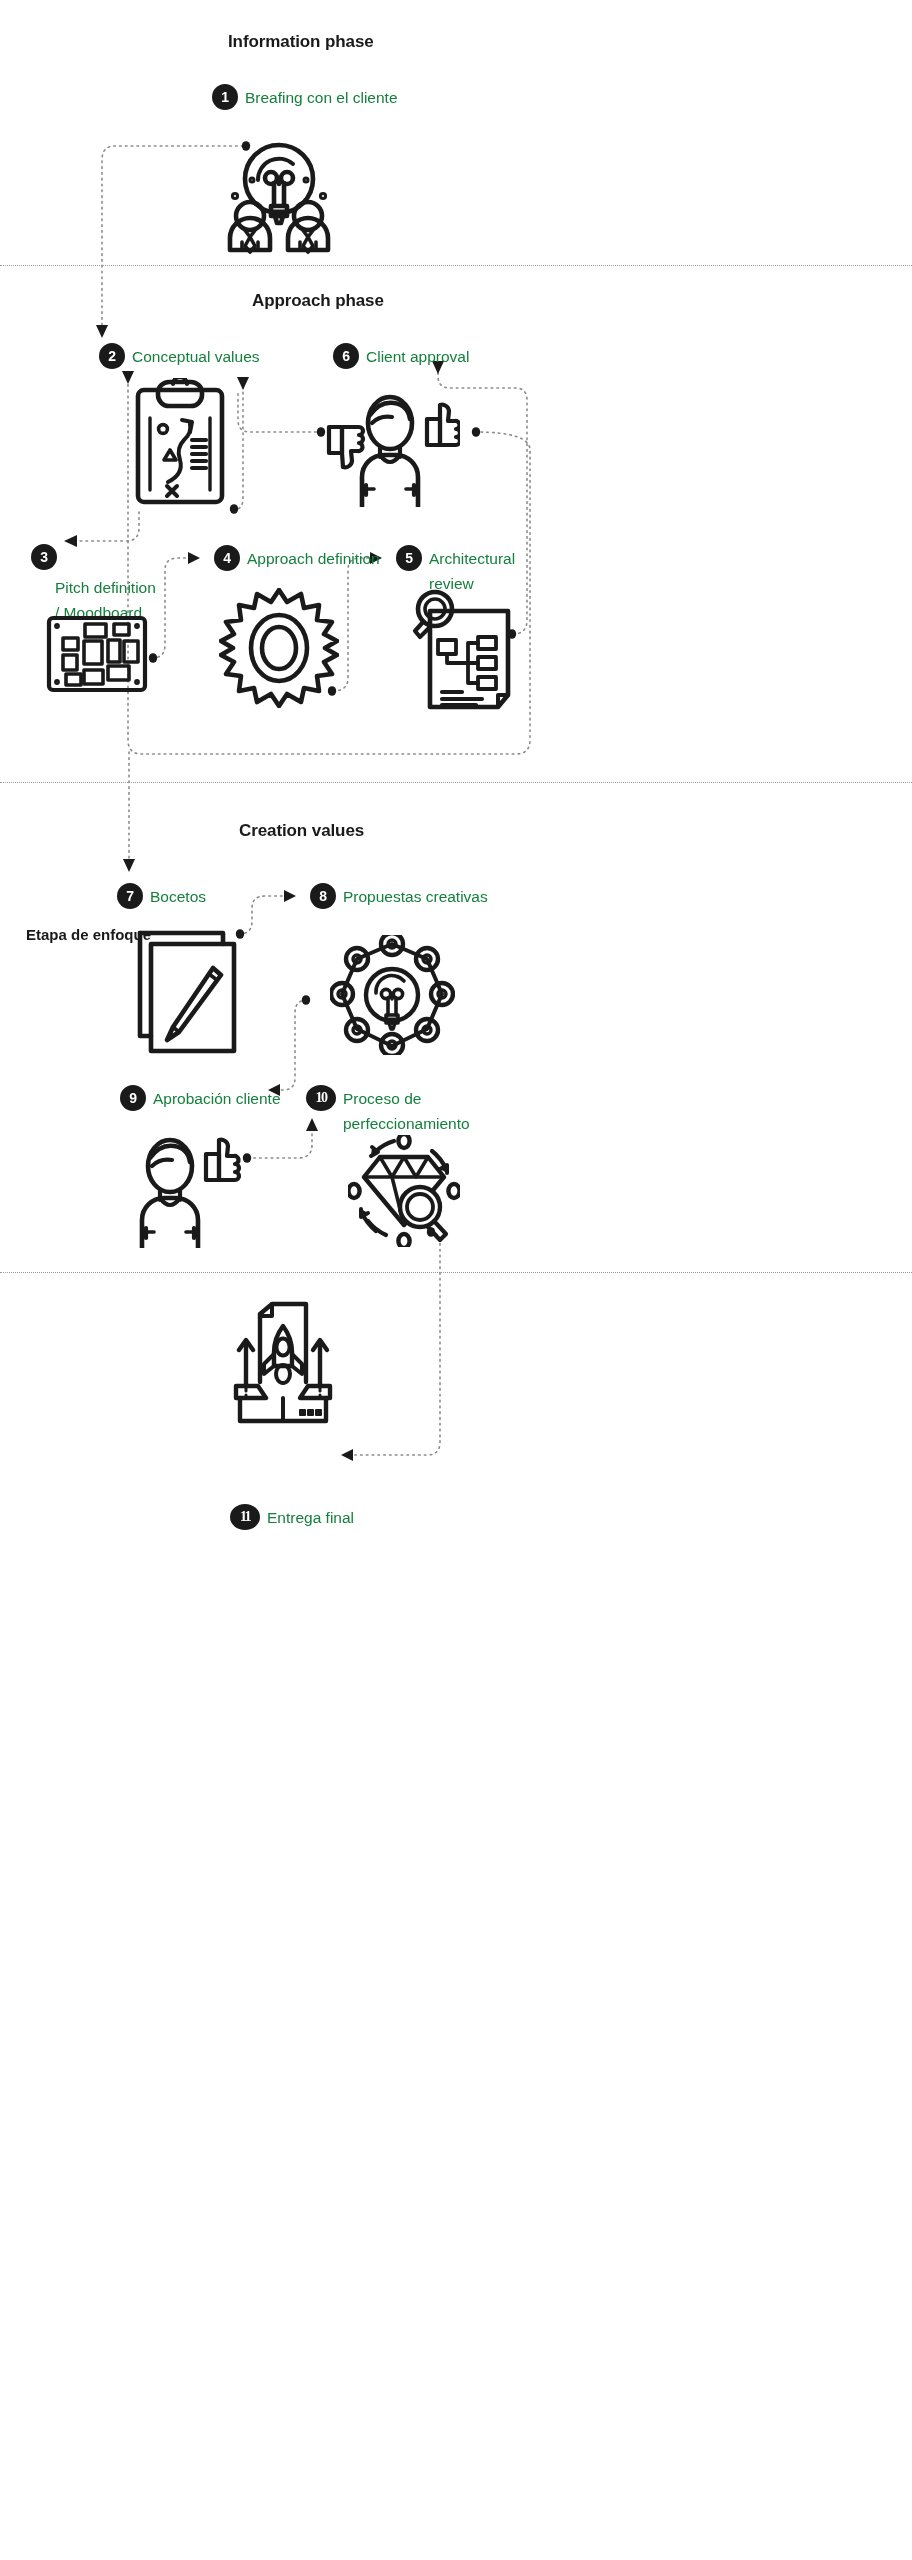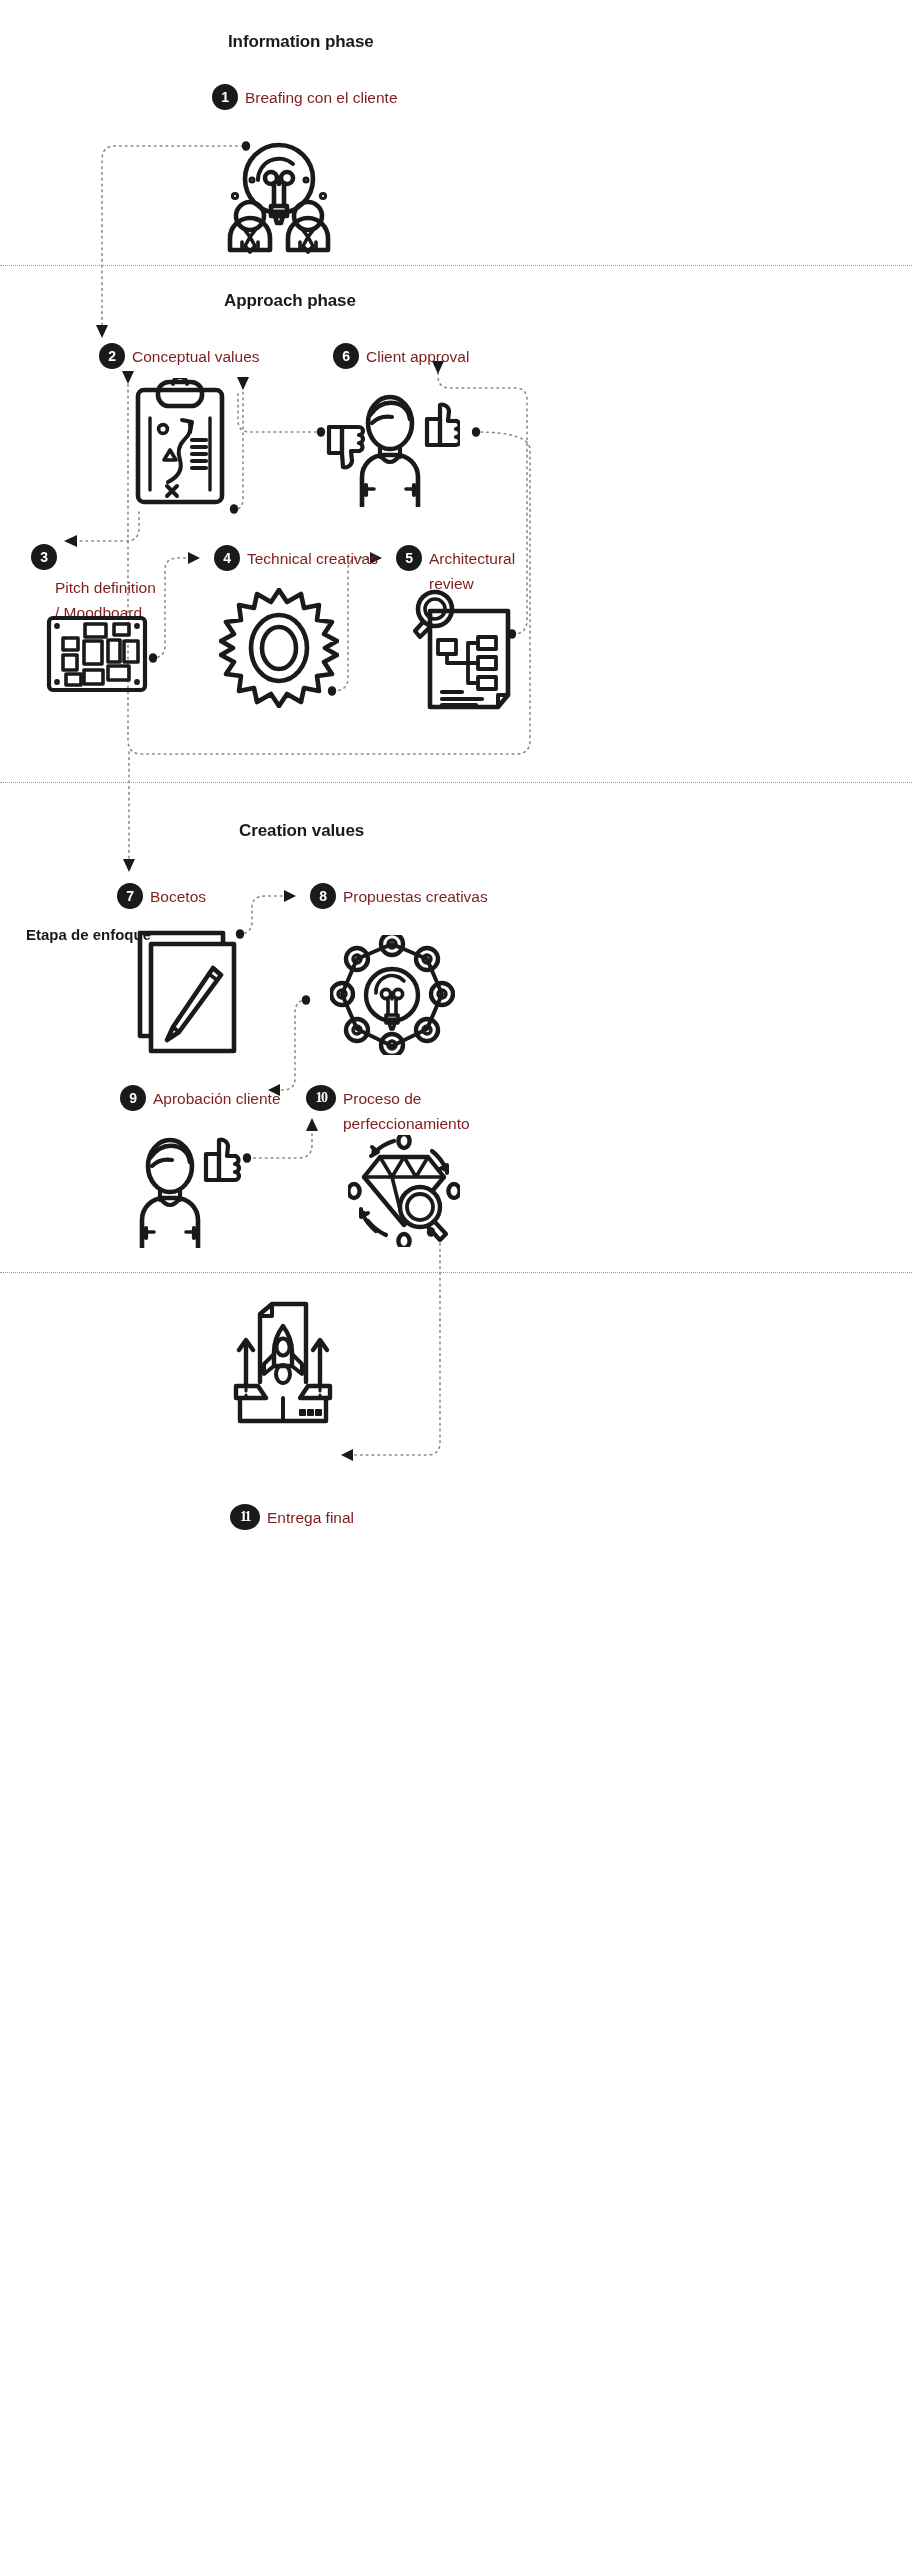--- a/index.html
+++ b/index.html
@@ -50,21 +50,21 @@
     font-weight: bold;
     font-size: 14px;
     line-height: 26px;
     text-align: center;
     letter-spacing: -0.5px;
   }
   .badge.wide { width: 30px; letter-spacing: -1.5px; font-family: Liberation Serif, serif; }
   .step-label {
     font-family: "Liberation Sans", sans-serif;
     font-size: 15.5px;
-    color: #7f1d1d;
+    color: #15803d;
     line-height: 25px;
     white-space: pre-line;
     padding-top: 1px;
   }
   .icon-box { position: absolute; }
   .icon-box svg { display: block; }
   .divider {
     position: absolute;
     left: 0;
     width: 912px;
@@ -142,21 +142,21 @@
       <polygon points="382,558 370,552 370,564"></polygon>
       <polygon points="129,872 123,859 135,859"></polygon>
       <polygon points="296,896 284,890 284,902"></polygon>
       <polygon points="268,1090 280,1084 280,1096"></polygon>
       <polygon points="312,1118 306,1131 318,1131"></polygon>
       <polygon points="341,1455 353,1449 353,1461"></polygon>
     </g>
   </svg>
 
   <div class="phase-title" style="left:228px; top:32px">Information phase</div>
-  <div class="phase-title" style="left:224px; top:291px">Approach phase</div>
+  <div class="phase-title" style="left:252px; top:291px">Approach phase</div>
   <div class="phase-title" style="left:239px; top:821px">Creation values</div>
 
   <div class="side-title" style="left:26px; top:926px">Etapa de enfoque</div>
 
   <div class="step" style="left:212px; top:84px">
     <div class="badge">1</div>
     <div class="step-label">Breafing con el cliente</div>
   </div>
 
   <div class="step" style="left:99px; top:343px">
@@ -165,21 +165,21 @@
   </div>
 
   <div style="position:absolute; left:31px; top:544px">
     <div class="badge">3</div>
     <div class="step-label" style="position:absolute; left:24px; top:30px; width:170px">Pitch definition
 / Moodboard</div>
   </div>
 
   <div class="step" style="left:214px; top:545px">
     <div class="badge">4</div>
-    <div class="step-label">Technical creativas</div>
+    <div class="step-label">Approach definition</div>
   </div>
 
   <div class="step" style="left:396px; top:545px">
     <div class="badge">5</div>
     <div class="step-label">Architectural
 review</div>
   </div>
 
   <div class="step" style="left:333px; top:343px">
     <div class="badge">6</div>

